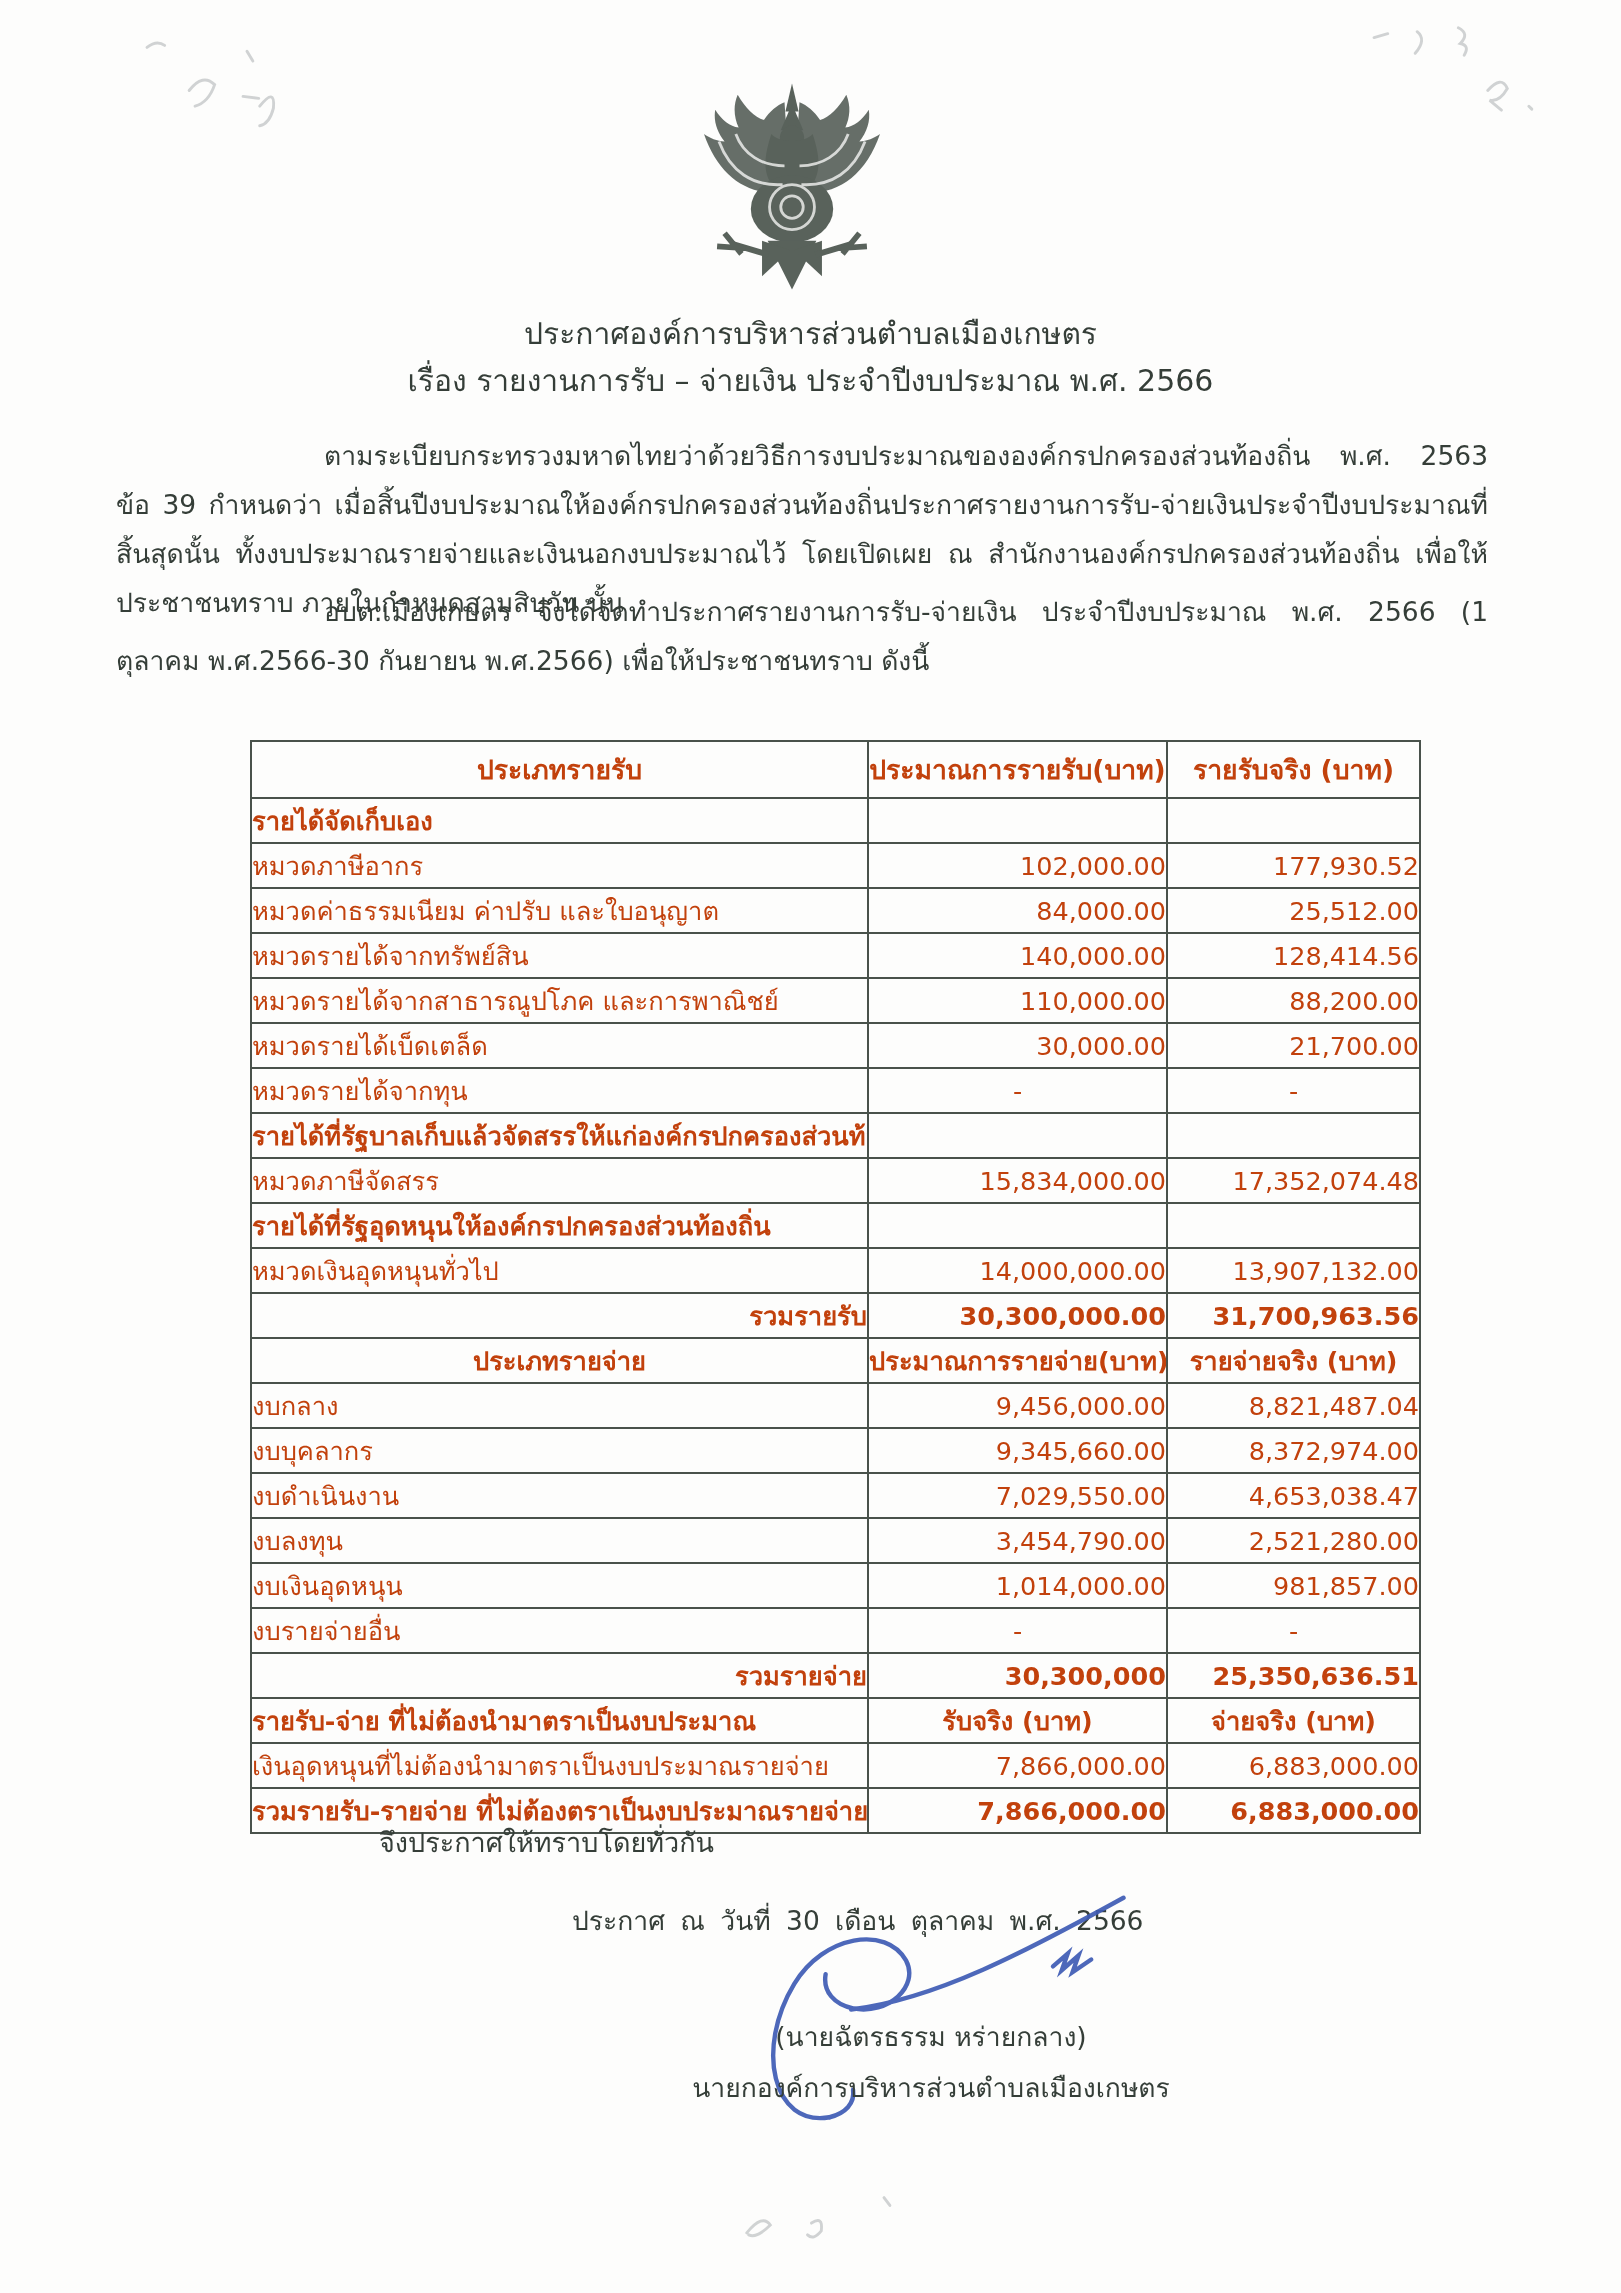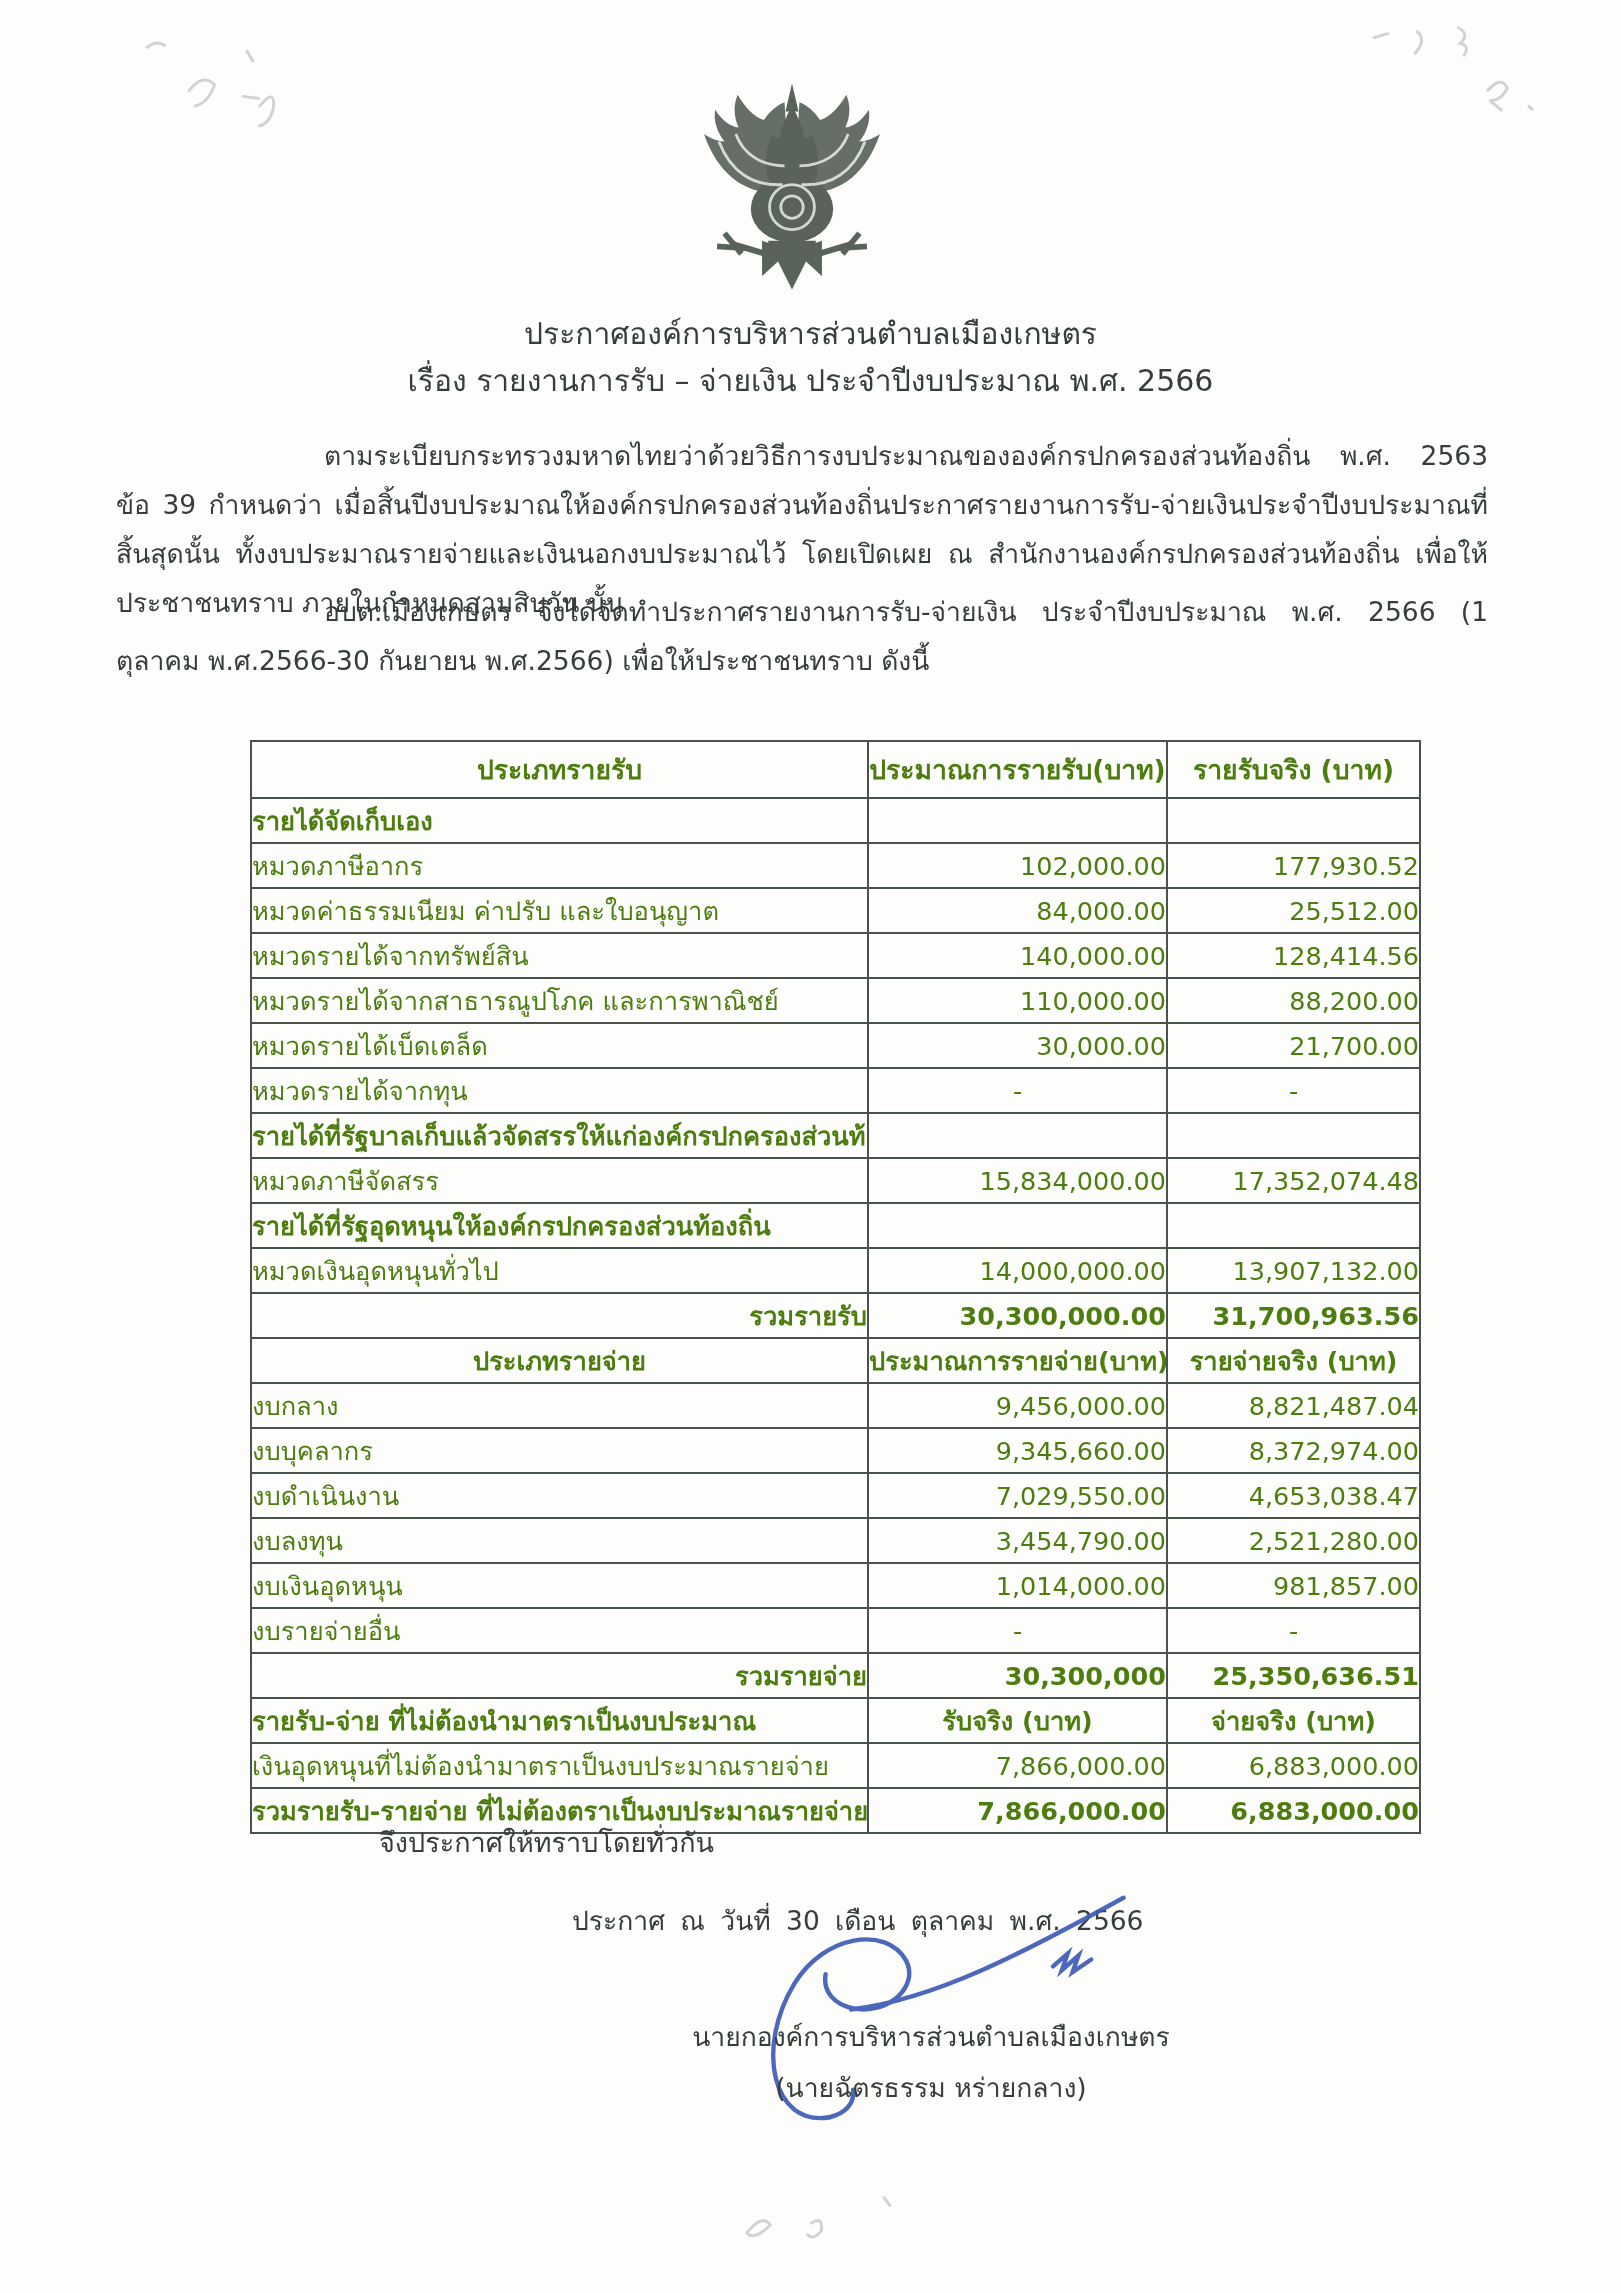--- a/index.html
+++ b/index.html
@@ -10,21 +10,21 @@
   }
   .emblem{position:absolute;left:689px;top:71px;width:206px;height:230px;}
   .title1{position:absolute;top:310px;left:0;width:1621px;text-align:center;font-size:30px;}
   .title2{position:absolute;top:357px;left:0;width:1621px;text-align:center;font-size:30px;}
   .para{position:absolute;left:116px;width:1372px;font-size:26.5px;line-height:49px;
         text-align:justify;text-indent:208px;}
   .para1{top:431px;}
   .para2{top:587px;}
   table.doc-table{
     position:absolute;top:740px;left:250px;width:1168px;border-collapse:collapse;
-    table-layout:fixed;font-size:25.5px;color:#4d7c0f;border:2.9px solid #49524b;
+    table-layout:fixed;font-size:25.5px;color:#c2410c;border:2.9px solid #49524b;
   }
   .doc-table th,.doc-table td{border:2px solid #49524b;height:43px;padding:0;overflow:hidden;white-space:nowrap;}
   .doc-table th{height:55px;font-weight:bold;text-align:center;font-size:26.5px;border-bottom:2.9px solid #49524b;}
   .col1{width:617px;}.col2{width:299px;}.col3{width:253px;}
   .lbl{text-align:left;padding-left:43px;}
   .sec{text-align:left;padding-left:15.7px;font-weight:bold;}
   .totl{text-align:right;padding-right:21.6px;font-weight:bold;}
   .num{text-align:right;padding-right:21.6px;}
   .dash{text-align:center;}
   .b{font-weight:bold;}
@@ -218,22 +218,22 @@
   <svg class="signature-svg" viewBox="0 0 560 250" aria-hidden="true">
     <g fill="none" stroke="#3f5cb5" stroke-width="4.5" stroke-linecap="round" opacity="0.92">
       <path d="M128,238 C70,248 52,168 92,102 C122,52 186,42 206,78 C220,104 188,134 152,127 C133,123 121,110 124,92"></path>
       <path d="M150,128 C236,118 330,68 428,14"></path>
       <path d="M356,84 l15,-13 l-6,17 l17,-15 l-6,17 l19,-13"></path>
       <path d="M128,238 c16,-4 26,-14 24,-28"></path>
     </g>
   </svg>
 
   <div class="signer">
+    <div>(นายฉัตรธรรม   หร่ายกลาง)</div>
     <div>นายกองค์การบริหารส่วนตำบลเมืองเกษตร</div>
-    <div>(นายฉัตรธรรม   หร่ายกลาง)</div>
   </div>
 
   <svg class="decor" viewBox="0 0 1654 2340" aria-hidden="true">
     <g fill="none" stroke="#9aa0a2" stroke-width="3" stroke-linecap="round" opacity="0.45">
       <path d="M150,48 q10,-8 18,-2"></path>
       <path d="M252,52 l6,10"></path>
       <path d="M193,92 q14,-18 26,-6 q-6,18 -20,22"></path>
       <path d="M248,98 l16,2"></path>
       <path d="M265,108 q16,-20 14,2 q-4,16 -14,18"></path>
       <path d="M1402,38 l14,-4"></path>

